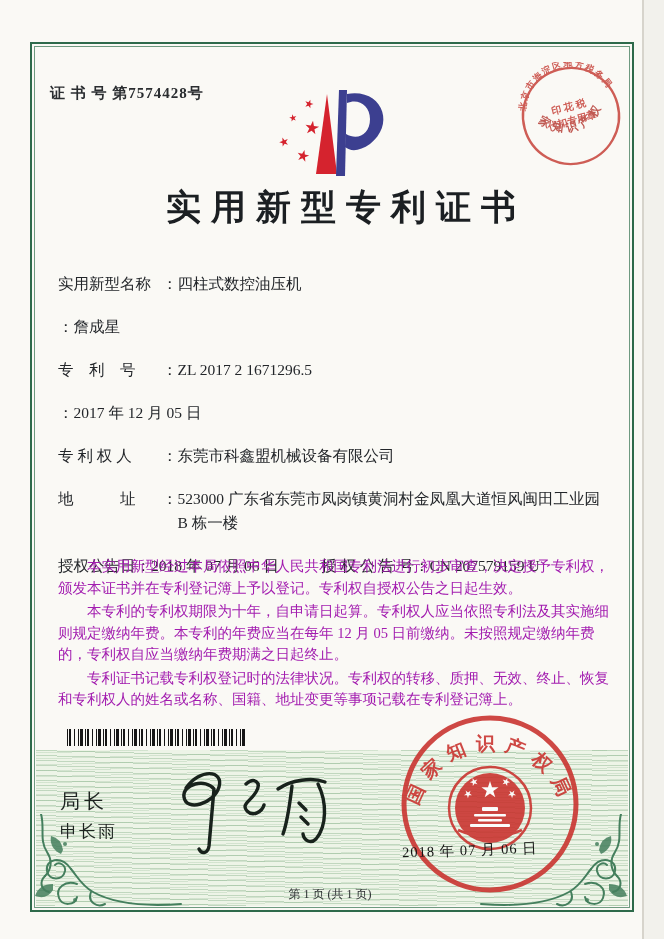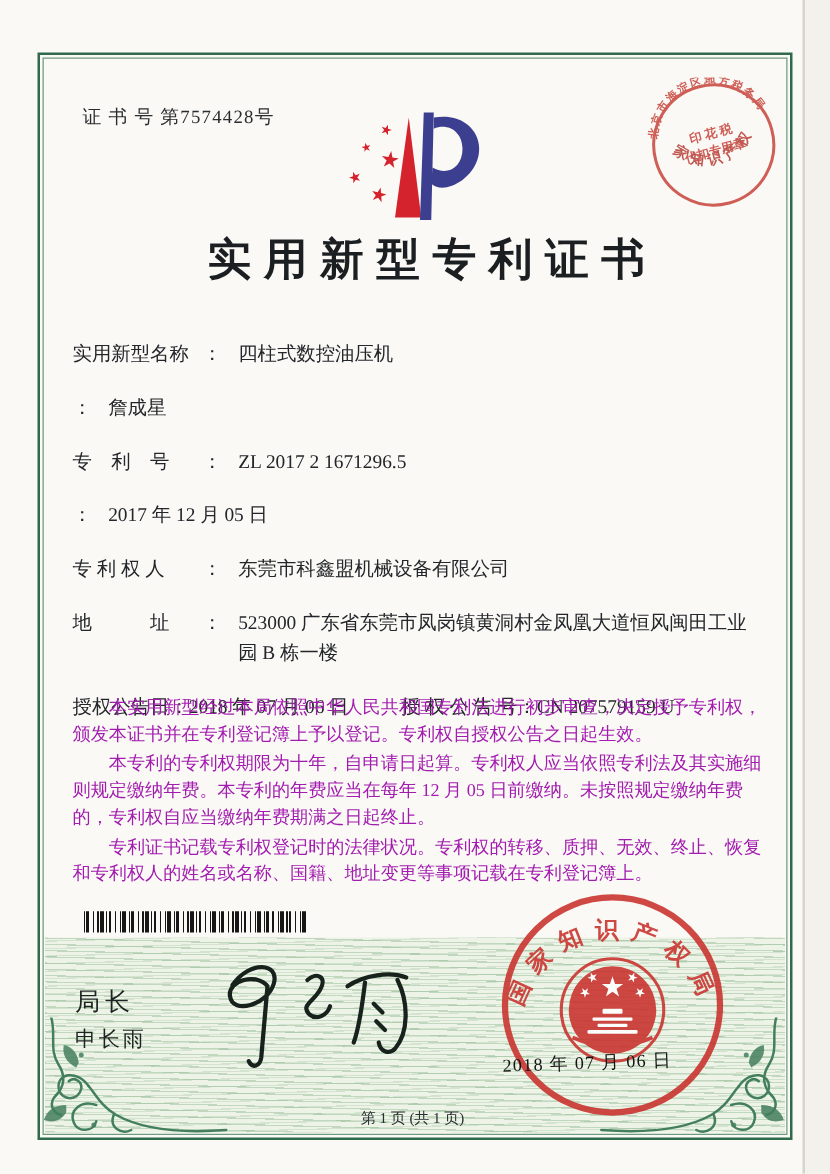--- a/index.html
+++ b/index.html
@@ -17,28 +17,28 @@
   .frame{left:30px;top:42px;width:600px;height:866px;border:2.5px solid #2e6a4b;}
   .frame-inner{position:absolute;left:2px;top:2px;right:2px;bottom:2px;border:1px solid #6e9a80;}
   
   .guilloche{
     left:36px;top:750px;width:592px;height:156px;
     background-color:#edf4e7;
     background-image:
       repeating-linear-gradient(1.5deg, rgba(120,168,124,.38) 0 1px, rgba(0,0,0,0) 1px 5px),
       repeating-linear-gradient(-1.5deg, rgba(120,168,124,.22) 0 1px, rgba(0,0,0,0) 1px 6px);
   }
-  .cert-no{left:66px;top:84px;font-size:15px;letter-spacing:1px;color:#2a2d30;}
+  .cert-no{left:50px;top:84px;font-size:15px;letter-spacing:1px;color:#2a2d30;font-weight:bold;}
   .title{left:30px;top:184px;width:600px;text-align:center;font-size:35px;font-weight:bold;
          letter-spacing:10px;color:#1b1f22;margin-left:16px;}
   .fields{left:58px;top:272px;width:552px;font-size:15.5px;color:#23262a;}
   .frow{display:flex;line-height:24px;margin-bottom:19px;}
   .flabel{flex:0 0 104px;white-space:nowrap;}
   .fcolon{flex:0 0 14px;}
-  .fvalue{flex:1 1 auto;margin-left:13px;}
+  .fvalue{flex:1 1 auto;}
   .grant-row{display:flex;line-height:24px;}
   .grant-right{margin-left:42px;}
   .body-text{left:58px;top:556px;width:552px;font-size:14.5px;line-height:21.5px;color:#a21caf;}
   .body-text p{margin:0 0 2px 0;text-indent:2em;}
   .barcode{
     left:67px;top:729px;width:178px;height:17px;
     background-image:repeating-linear-gradient(90deg,
       #161616 0 1px, rgba(0,0,0,0) 1px 2px,
       #161616 2px 4px, rgba(0,0,0,0) 4px 7px,
       #161616 7px 8px, rgba(0,0,0,0) 8px 11px,

